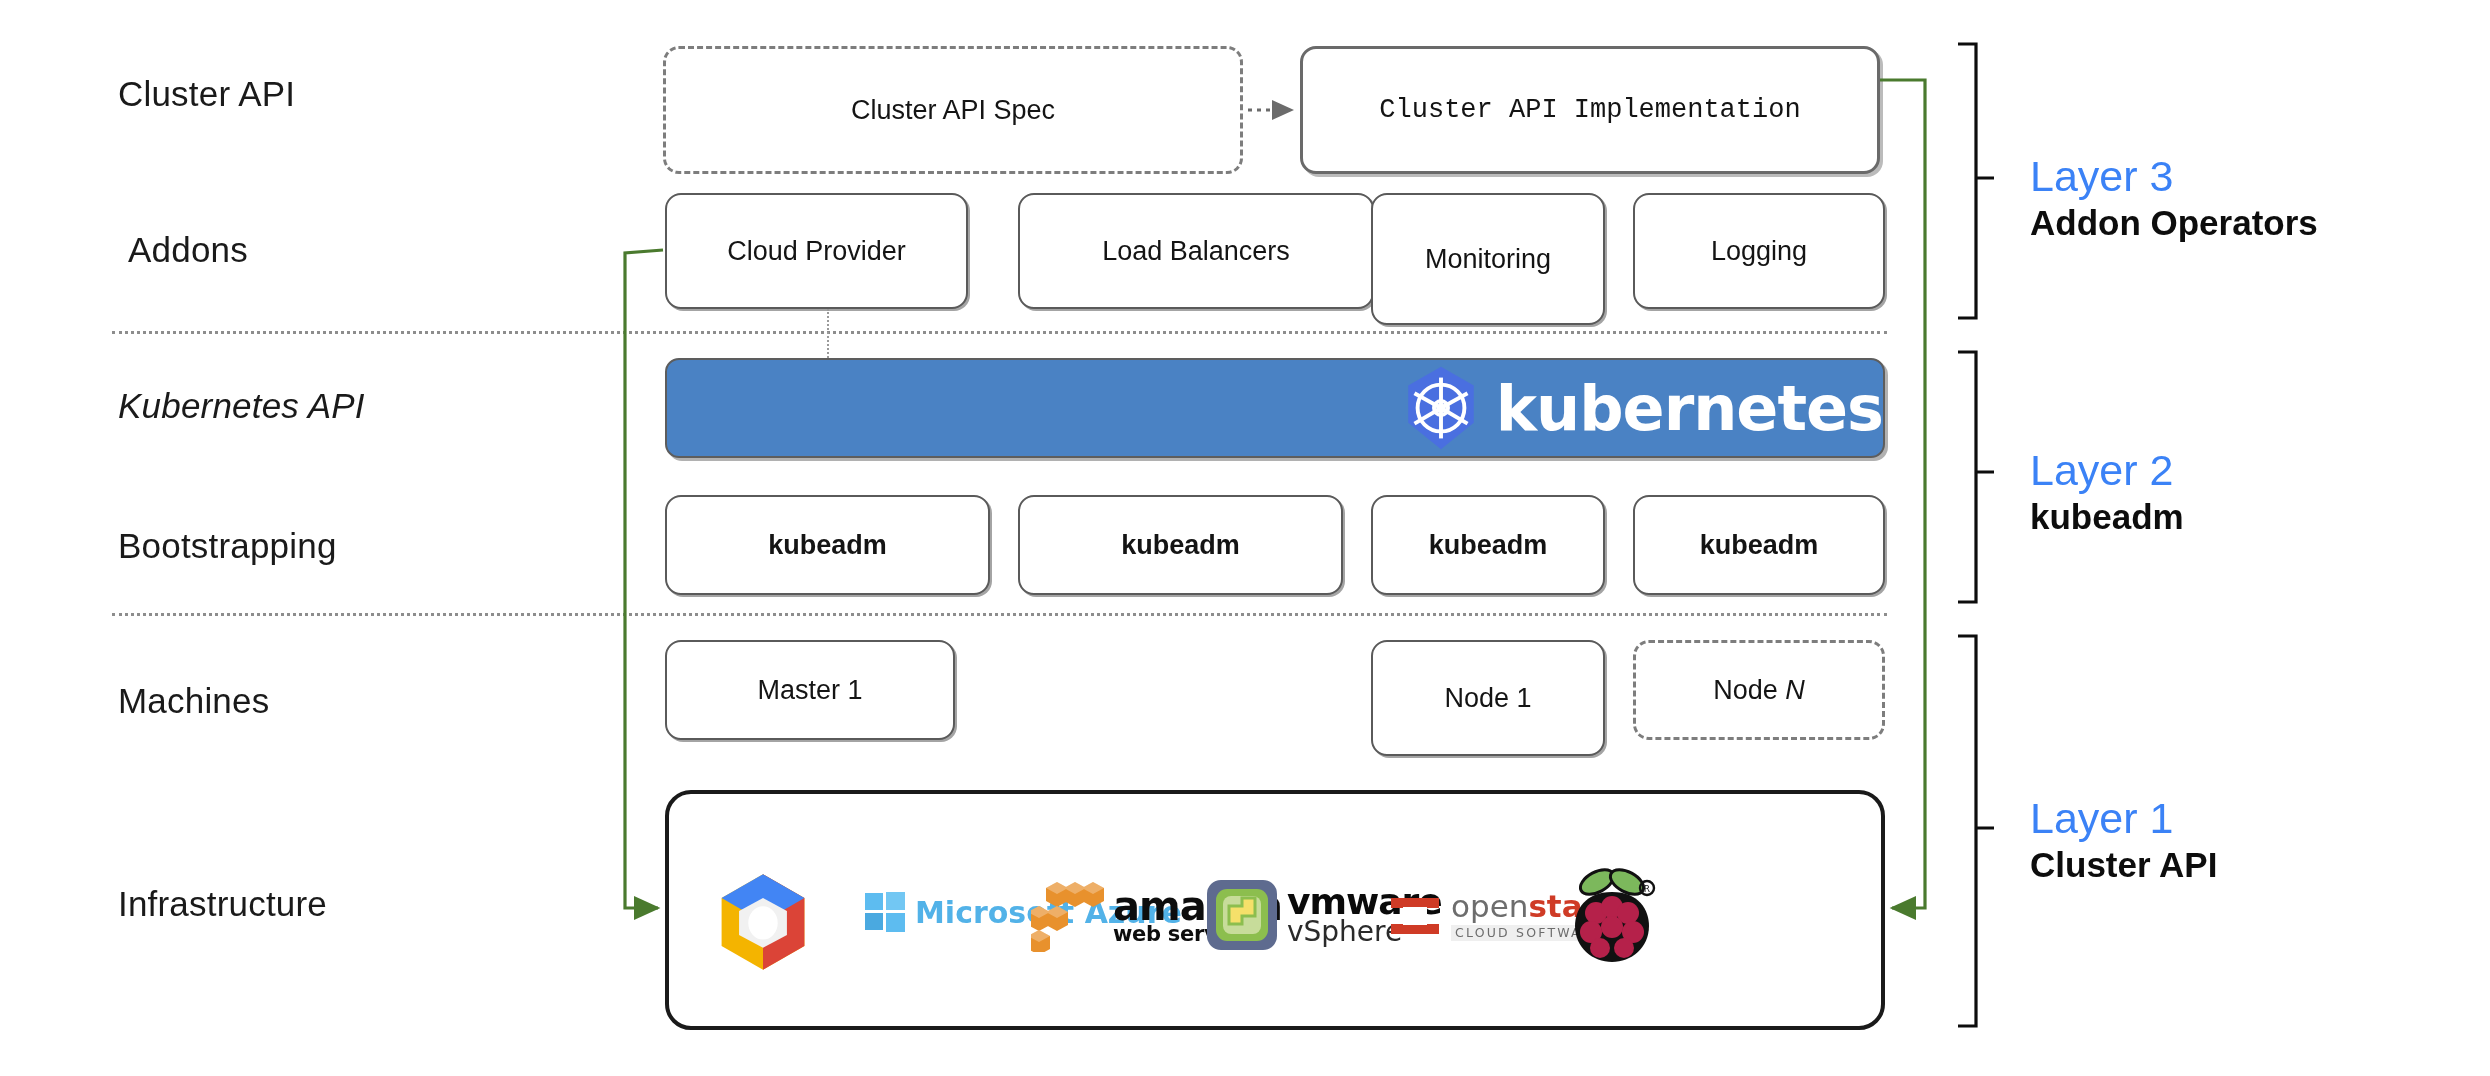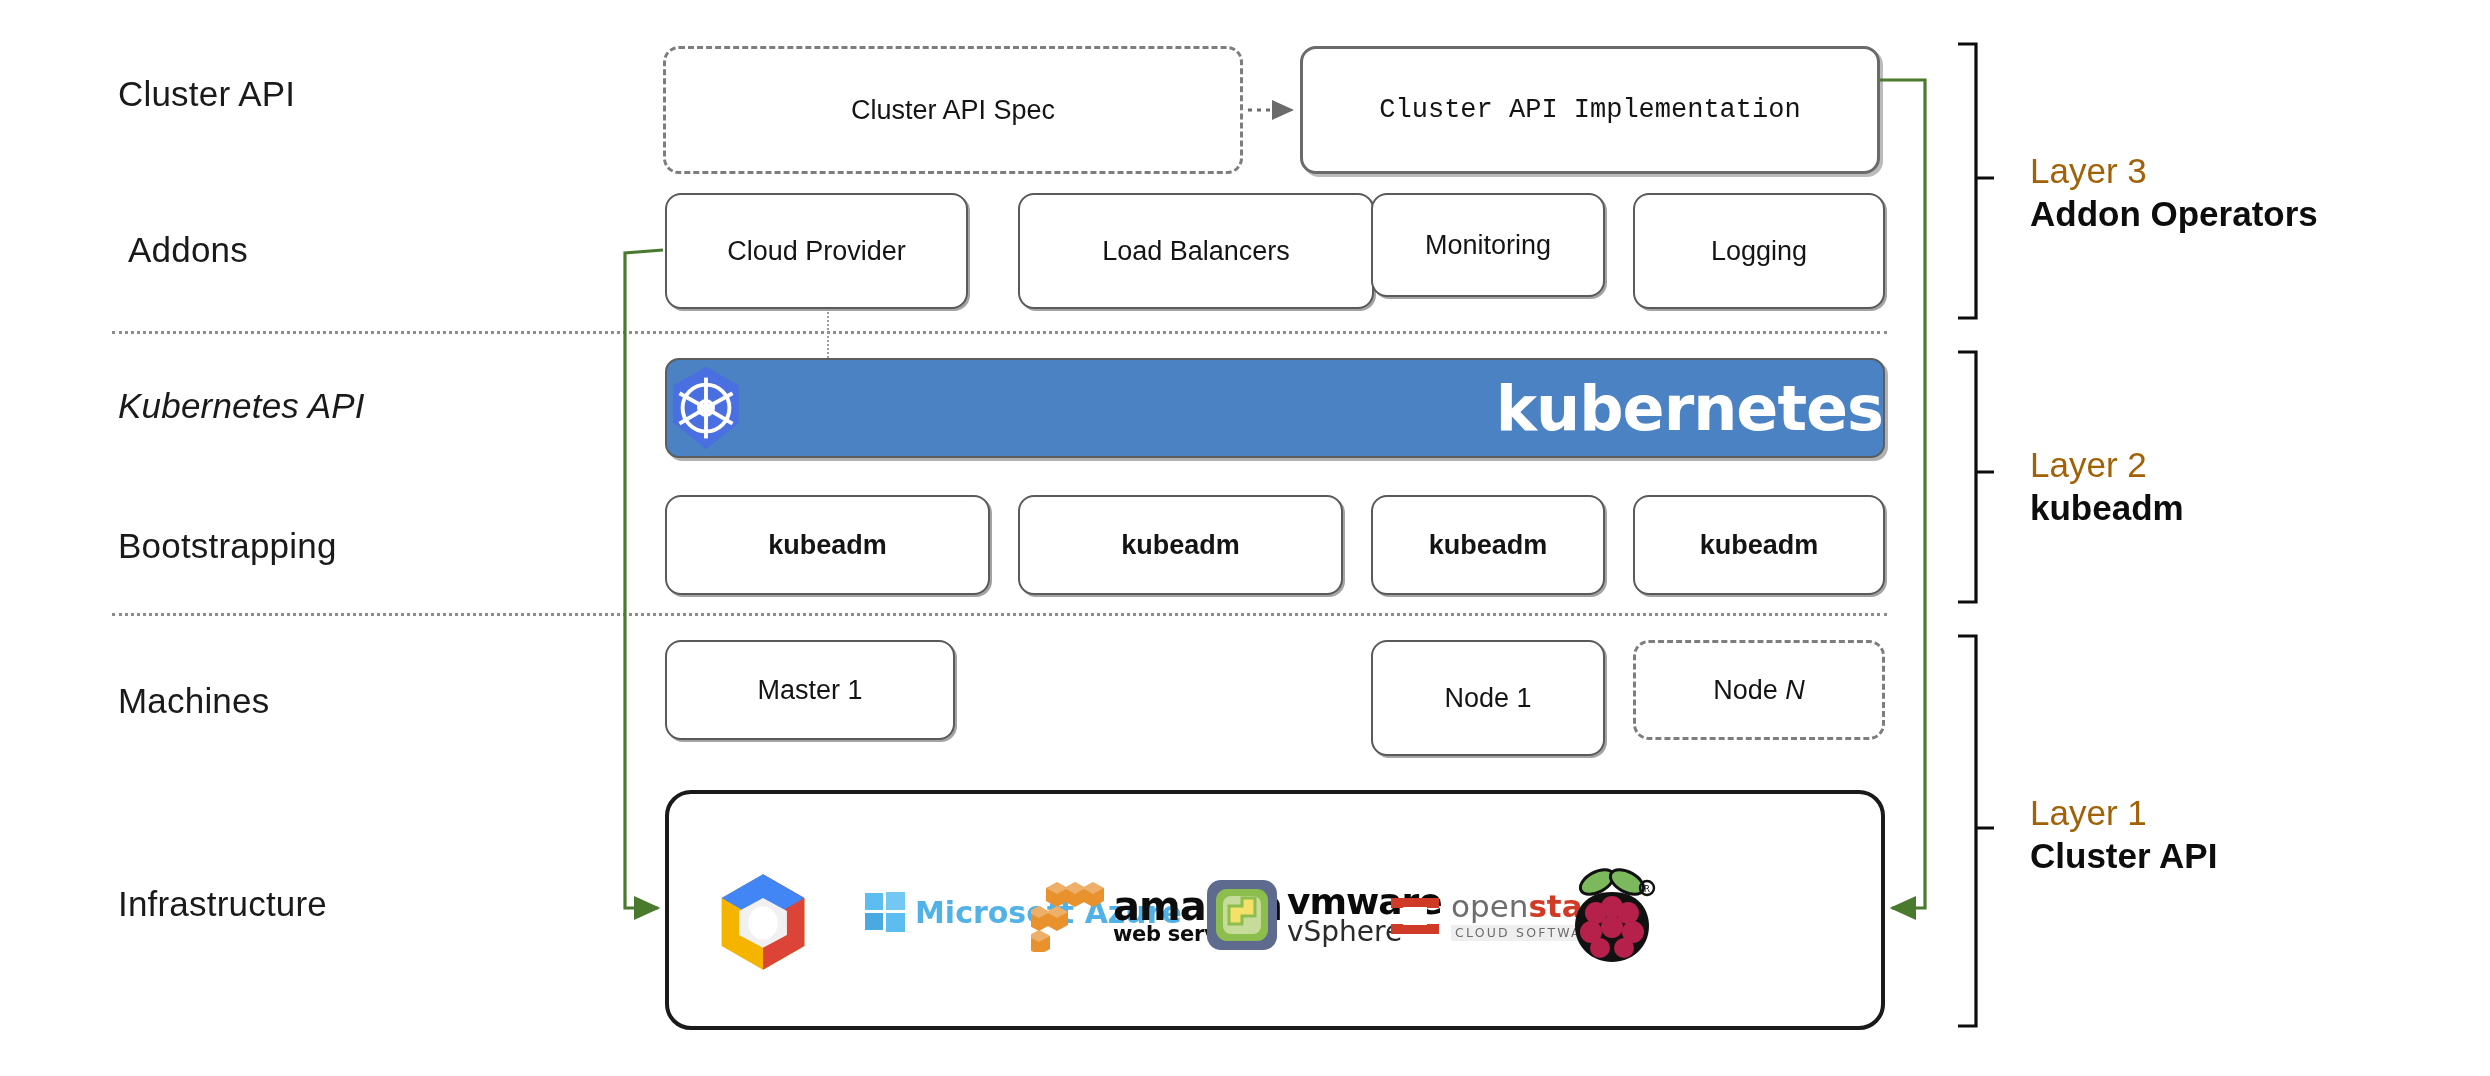--- a/index.html
+++ b/index.html
@@ -13,32 +13,32 @@
         justify-content:center;border-radius:16px;background:#fff;text-align:center;}
   .node span{font-size:27px;color:#141414;line-height:1.2;}
   .solid{border:2.5px solid #5a5a5a;box-shadow:2px 2px 0 rgba(90,90,90,.55);}
   .dashed{border:3px dashed #7d7d7d;}
   .strong{border:3px solid #6a6a6a;box-shadow:3px 3px 0 rgba(120,120,120,.5);font-family:Liberation Mono, monospace;}
   .bold span{font-weight:bold;}
   .ital{font-style:italic;}
 
   .k8s-banner{position:absolute;box-sizing:border-box;border-radius:14px;
      background:#4a82c4;border:2.5px solid #5d5d5d;box-shadow:3px 3px 0 rgba(100,100,100,.5);
-     display:flex;align-items:center;justify-content:space-between;gap:16px;}
+     display:flex;align-items:center;justify-content:flex-end;gap:16px;}
   .k8s-word{color:#fff;font-weight:bold;font-size:62px;letter-spacing:-1px;
      font-family:"DejaVu Sans",sans-serif;}
 
   .infra-box{position:absolute;box-sizing:border-box;border:4px solid #1a1a1a;border-radius:26px;
      background:#fff;display:flex;align-items:center;}
 
   .divider{position:absolute;height:0;border-top:3px dotted #8d8d8d;}
   .vdot{position:absolute;width:0;border-left:2.5px dotted #9a9a9a;}
 
   .layer-text{position:absolute;white-space:nowrap;}
-  .layer-text .l1{font-size:35px;color:#a16207;display:block;line-height:1.22;}
+  .layer-text .l1{font-size:43px;color:#3b82f6;display:block;line-height:1.22;}
   .layer-text .l2{font-size:35px;font-weight:bold;color:#0d0d0d;display:block;line-height:1.22;}
 
   svg.ovl{position:absolute;left:0;top:0;width:2490px;height:1076px;pointer-events:none;}
 
   .logo{position:absolute;display:flex;align-items:center;}
   .az-txt{color:#52b2e8;font-size:30px;font-weight:600;margin-left:10px;
           font-family:"DejaVu Sans",sans-serif;}
   .aws-txt{display:flex;flex-direction:column;margin-left:4px;line-height:.92;}
   .aws-a{font-size:40px;font-weight:bold;color:#0d0d0d;letter-spacing:-1px;
          font-family:"DejaVu Sans",sans-serif;}
@@ -75,21 +75,21 @@
   <div class="node strong" style="left:1300px;top:46px;width:580px;height:128px;">
     <span>Cluster API Implementation</span>
   </div>
 
   <div class="node solid" style="left:665px;top:193px;width:303px;height:116px;">
     <span>Cloud Provider</span>
   </div>
   <div class="node solid" style="left:1018px;top:193px;width:356px;height:116px;">
     <span>Load Balancers</span>
   </div>
-  <div class="node solid" style="left:1371px;top:193px;width:234px;height:104px;">
+  <div class="node solid" style="left:1371px;top:193px;width:234px;height:132px;">
     <span>Monitoring</span>
   </div>
   <div class="node solid" style="left:1633px;top:193px;width:252px;height:116px;">
     <span>Logging</span>
   </div>
 
   <div class="vdot" style="left:827px;top:309px;height:49px;"></div>
 
   <div class="k8s-banner" style="left:665px;top:358px;width:1220px;height:100px;">
     <svg width="78" height="86" viewBox="0 0 100 110">

